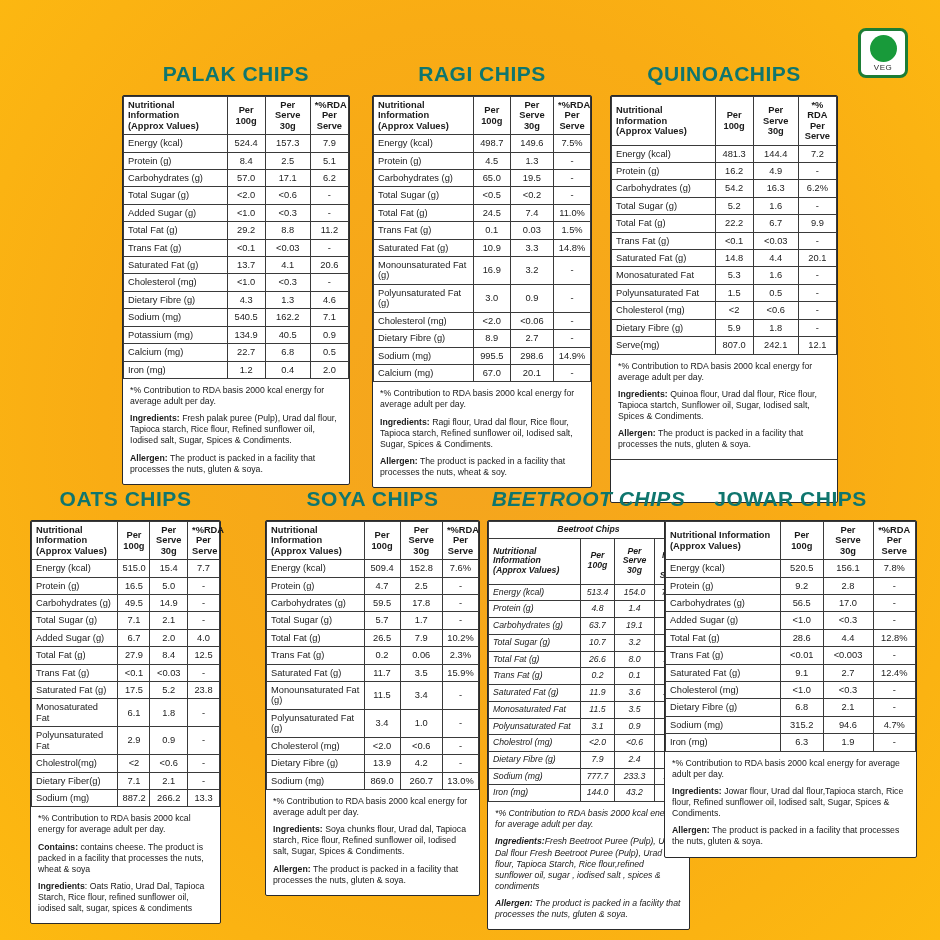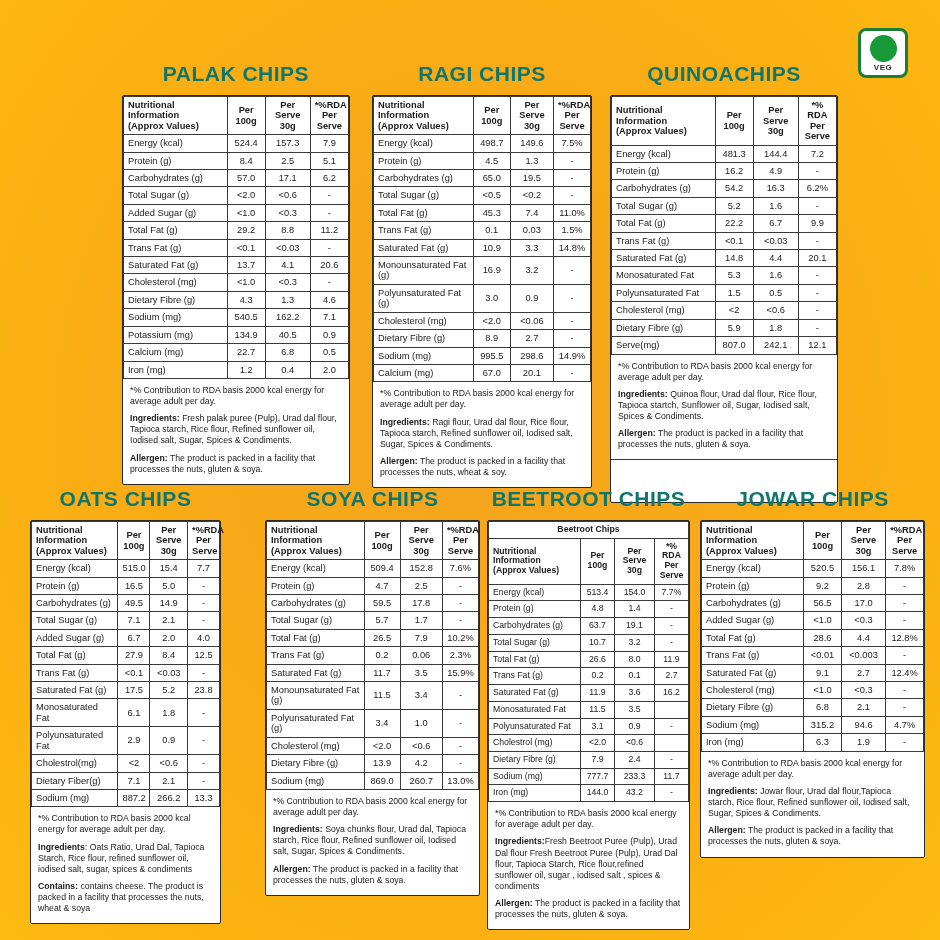--- a/index.html
+++ b/index.html
@@ -20,33 +20,33 @@
     border: 3px solid #1d7d35;
     border-radius: 8px;
     box-sizing: border-box;
     display: flex; flex-direction: column; align-items: center; justify-content: center;
   }
   .veg-circle {
     width: 27px; height: 27px; border-radius: 50%;
     background: #189a3a; margin-top: 1px;
   }
   .veg-label {
-    font-size: 8px; font-weight: bold; color: #2b2b2b; letter-spacing: .5px;
+    font-size: 8px; font-weight: normal; color: #2b2b2b; letter-spacing: .5px;
     margin-top: 1px;
   }
 
   
   .panel { position: absolute; }
   .panel-0 { left: 122px; top: 62px;  width: 228px; }
   .panel-1 { left: 372px; top: 62px;  width: 220px; }
   .panel-2 { left: 610px; top: 62px;  width: 228px; }
   .panel-3 { left: 30px;  top: 487px; width: 191px; }
   .panel-4 { left: 265px; top: 487px; width: 215px; }
-  .panel-5 { left: 487px; top: 487px; width: 203px; }
-  .panel-6 { left: 700px; top: 487px; width: 225px; }
+  .panel-5 { left: 487px; top: 487px; width: 203px; font-style: italic; }
+  .panel-6 { left: 664px; top: 487px; width: 253px; }
 
   .panel-title {
     margin: 0 0 9px 0;
     text-align: center;
     font-size: 21px;
     font-weight: bold;
     letter-spacing: .5px;
     color: #0f766e;
   }
   .panel-box {
@@ -249,21 +249,21 @@
               <td class="val">-</td>
             </tr>
             <tr>
               <td class="label">Total Sugar (g)</td>
               <td class="val">&lt;0.5</td>
               <td class="val">&lt;0.2</td>
               <td class="val">-</td>
             </tr>
             <tr>
               <td class="label">Total Fat (g)</td>
-              <td class="val">45.3</td>
+              <td class="val">24.5</td>
               <td class="val">7.4</td>
               <td class="val">11.0%</td>
             </tr>
             <tr>
               <td class="label">Trans Fat (g)</td>
               <td class="val">0.1</td>
               <td class="val">0.03</td>
               <td class="val">1.5%</td>
             </tr>
             <tr>
@@ -513,22 +513,22 @@
             <tr>
               <td class="label">Sodium (mg)</td>
               <td class="val">887.2</td>
               <td class="val">266.2</td>
               <td class="val">13.3</td>
             </tr>
           </tbody>
       </table>
       <div class="footnotes">
           <p>*% Contribution to RDA basis 2000 kcal energy for average adult per day.</p>
+          <p><b>Contains:</b> contains cheese. The product is packed in a facility that processes the nuts, wheat &amp; soya</p>
           <p><b>Ingredients</b>: Oats Ratio, Urad Dal, Tapioca Starch, Rice flour, refined sunflower oil, iodised salt, sugar, spices &amp; condiments</p>
-          <p><b>Contains:</b> contains cheese. The product is packed in a facility that processes the nuts, wheat &amp; soya</p>
         </div>
 
     </div>
   </section>
     <section class="panel panel-4">
     <h2 class="panel-title">SOYA CHIPS</h2>
     <div class="panel-box">
       <table class="nutrition-table">
         <colgroup>
           <col class="c0">

